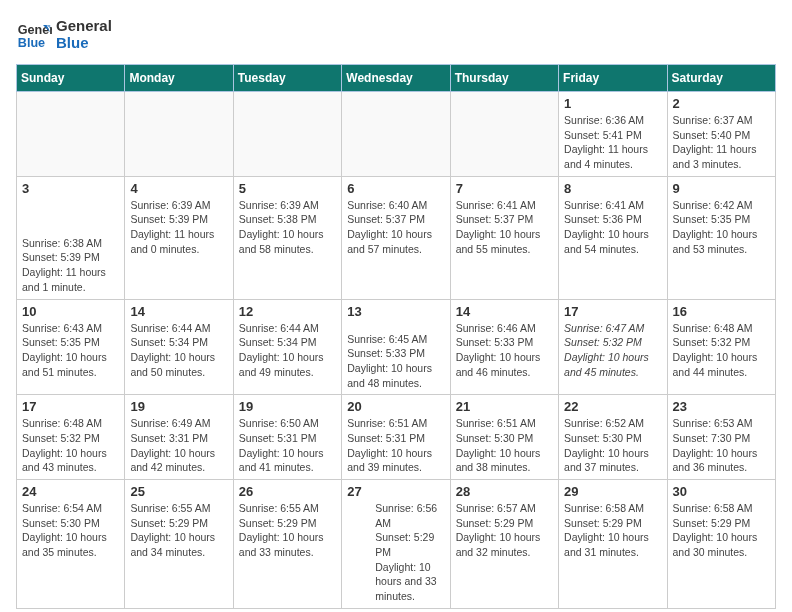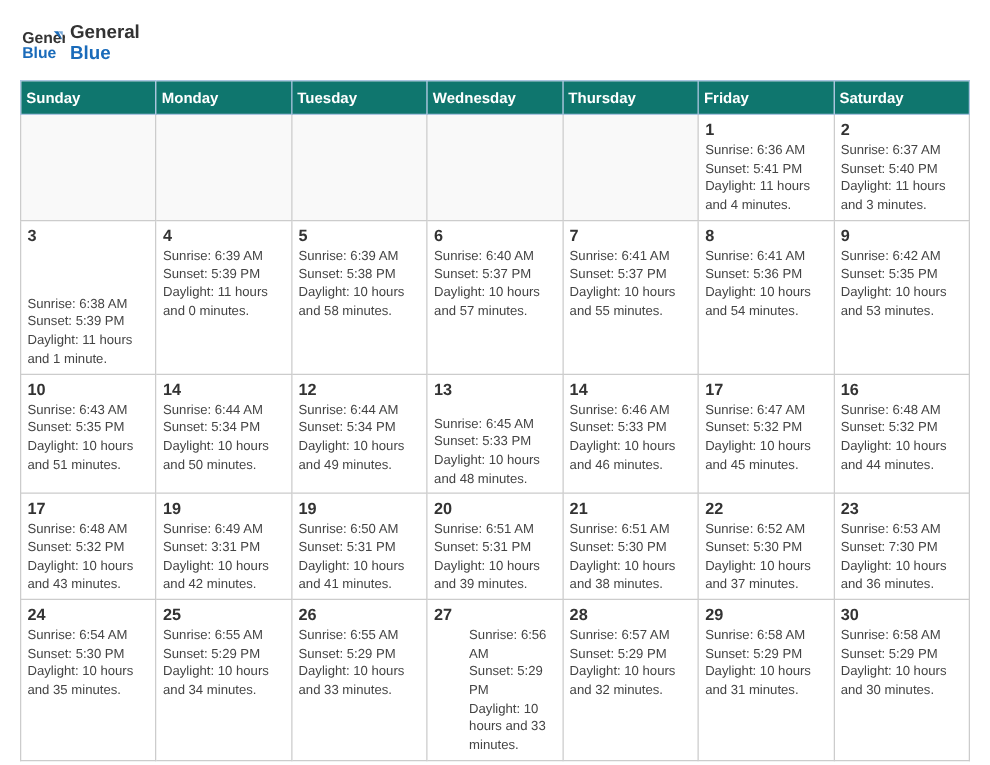--- a/index.html
+++ b/index.html
@@ -202,21 +202,21 @@
 Daylight: 10 hours and 48 minutes.</div>
         </td>
         <td>
           <span class="day-number">14</span>
           <div class="day-info" style="white-space: pre-line;">Sunrise: 6:46 AM
 Sunset: 5:33 PM
 Daylight: 10 hours and 46 minutes.</div>
         </td>
         <td>
           <span class="day-number">17</span>
-          <div class="day-info" style="white-space: pre-line;">Sunrise: 6:47 AM
+          <div class="day-info" style="white-space: pre-line; font-style: italic;">Sunrise: 6:47 AM
 Sunset: 5:32 PM
 Daylight: 10 hours and 45 minutes.</div>
         </td>
         <td>
           <span class="day-number">16</span>
           <div class="day-info" style="white-space: pre-line;">Sunrise: 6:48 AM
 Sunset: 5:32 PM
 Daylight: 10 hours and 44 minutes.</div>
         </td>
       </tr>

